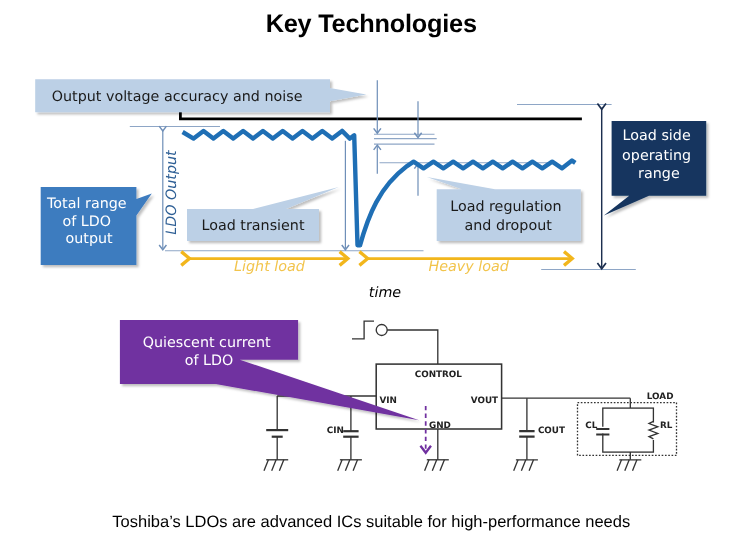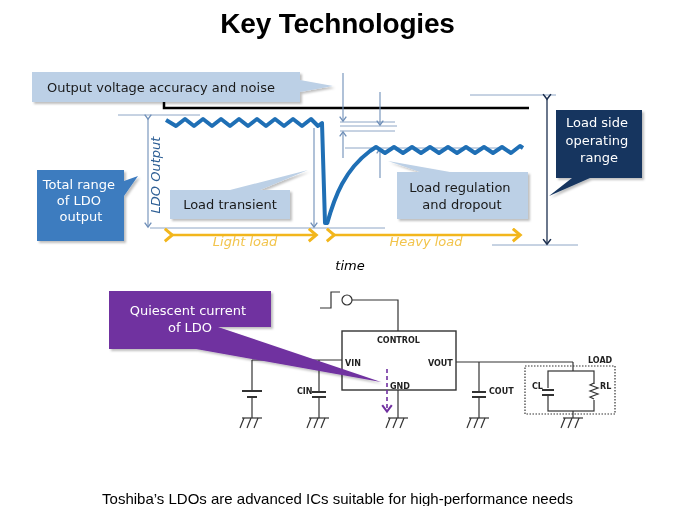--- a/index.html
+++ b/index.html
@@ -1,19 +1,19 @@
 <!DOCTYPE html>
 <html><head>
 <meta charset="utf-8">
 <style>
   html, body { margin:0; padding:0; background:#ffffff; }
   body { width:675px; height:506px; position:relative; overflow:hidden; font-family:"DejaVu Sans", sans-serif; }
-  .title { position:absolute; left:0; top:8px; width:675px; text-align:center; font-family:"Liberation Sans", sans-serif; font-weight:bold; font-size:28px; color:#000; letter-spacing:-0.2px; }
+  .title { position:absolute; left:0; top:8px; width:675px; text-align:center; font-family:"Liberation Sans", sans-serif; font-weight:bold; font-size:23px; color:#000; letter-spacing:-0.2px; }
   svg.diagram { position:absolute; left:0; top:0; }
-  .footer { position:absolute; left:0; top:466px; width:675px; text-align:center; font-family:"Liberation Sans", sans-serif; font-size:15px; color:#000;margin-top:24px; }
+  .footer { position:absolute; left:0; top:466px; width:675px; text-align:center; font-family:"Liberation Sans", sans-serif; font-size:15px; color:#000; }
 </style>
 </head>
 <body>
 
 <div class="title">Key Technologies</div>
 
 <svg class="diagram" width="675" height="506" viewBox="0 0 675 506" xmlns="http://www.w3.org/2000/svg">
   <defs>
     <marker id="arrDim" markerWidth="8" markerHeight="8" refX="4" refY="4" orient="auto">
       <path d="M1,1 L5,4 L1,7" fill="none" stroke="#6f8fb8" stroke-width="1.2"></path>

